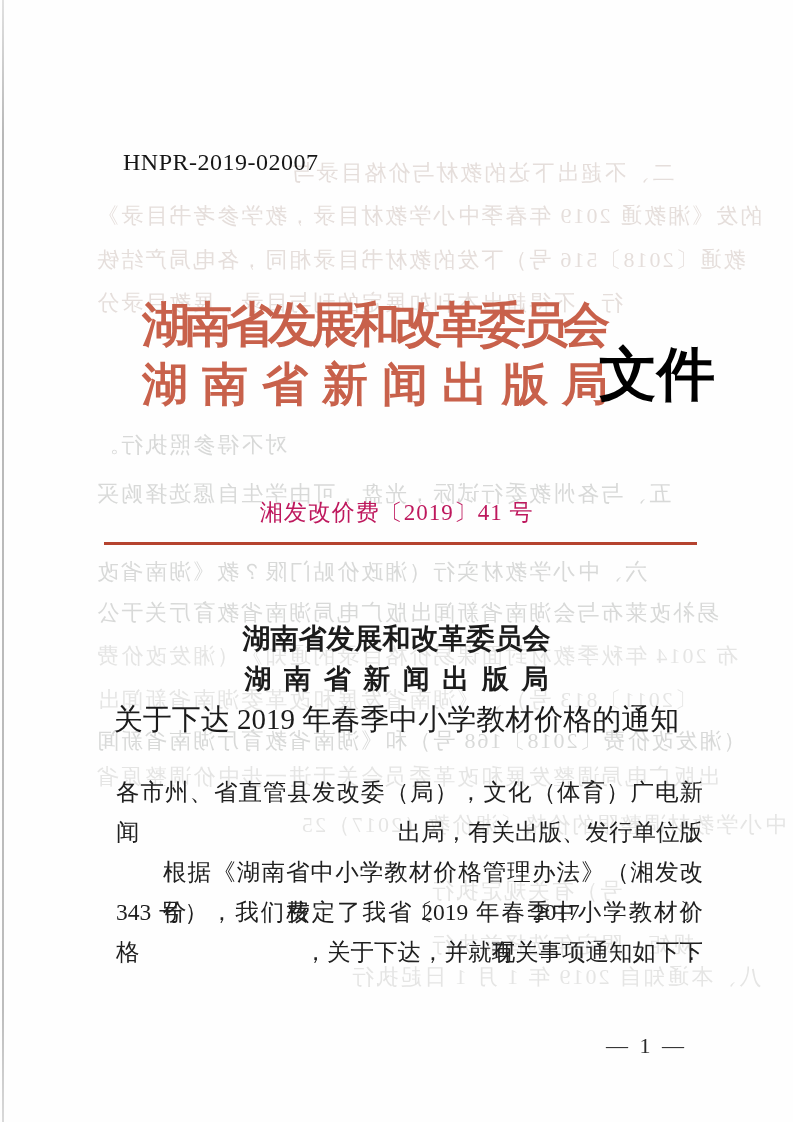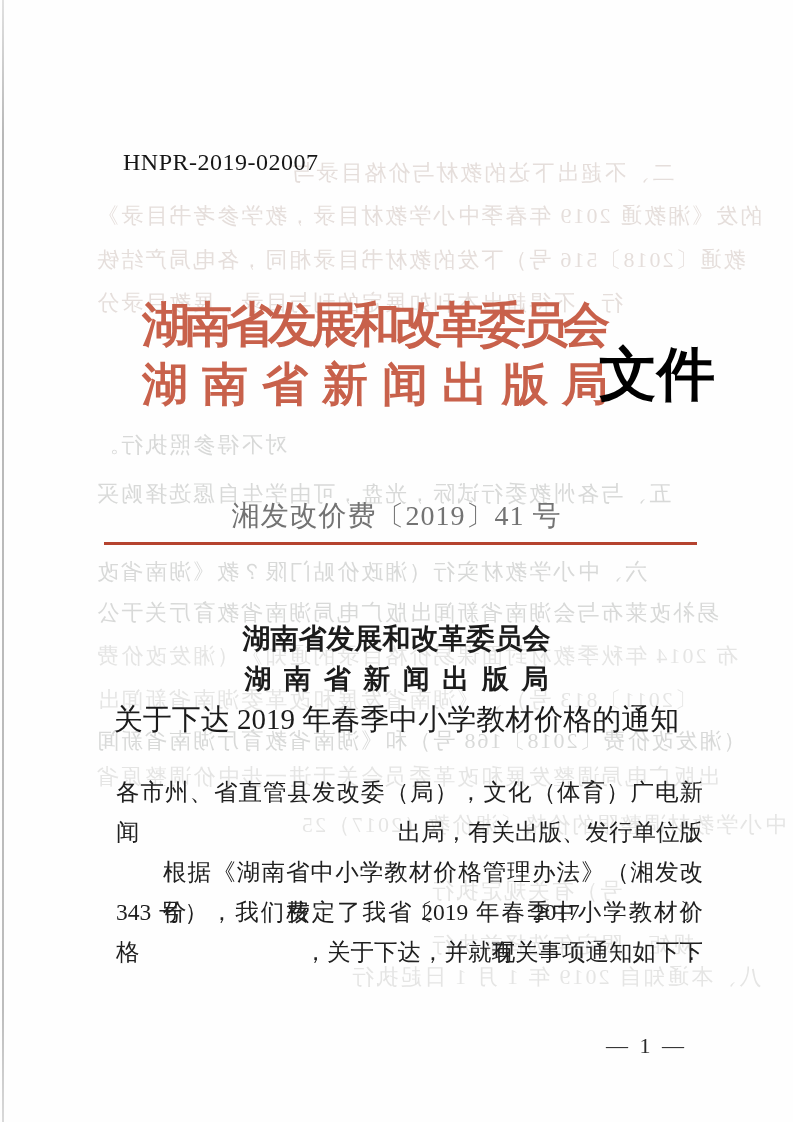--- a/index.html
+++ b/index.html
@@ -28,21 +28,21 @@
   .red-head .org2 {
     width: 466px; font-size: 46px; font-weight: bold; color: #c8614b;
     text-align: justify; text-align-last: justify; line-height: 56px; margin-top: 4px;
   }
   .doc-type {
     position: absolute; left: 599px; top: 336px;
     font-size: 58px; font-weight: bold; color: #000000; white-space: nowrap;
   }
   .doc-number {
     position: absolute; left: 0; top: 497px; width: 793px;
-    text-align: center; font-size: 28px; color: #737373; letter-spacing: 1px;
+    text-align: center; font-size: 23px; color: #be185d; letter-spacing: 1px;
   }
   .red-rule {
     position: absolute; left: 104px; top: 542px; width: 593px; height: 3px;
     background: #b5432f;
   }
   .title { position: absolute; left: 0; top: 618px; width: 793px; text-align: center; color: #1b1b1b; }
   .title .t1 { font-size: 28px; font-weight: bold; line-height: 41px; }
   .title .t2 {
     width: 304px; margin: 0 auto; font-size: 27px; font-weight: bold;
     text-align: justify; text-align-last: justify; line-height: 40px;

